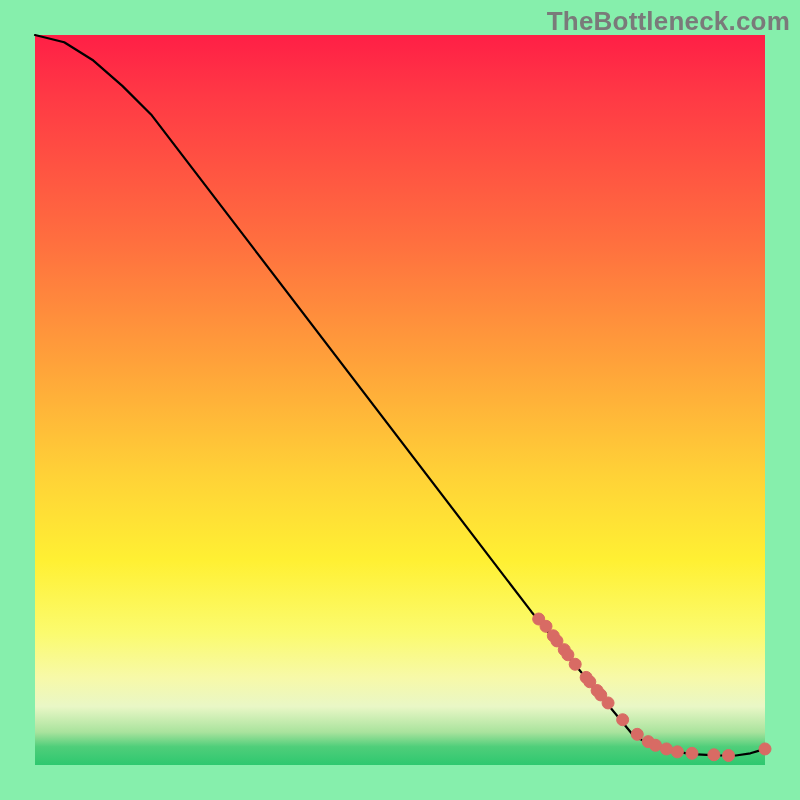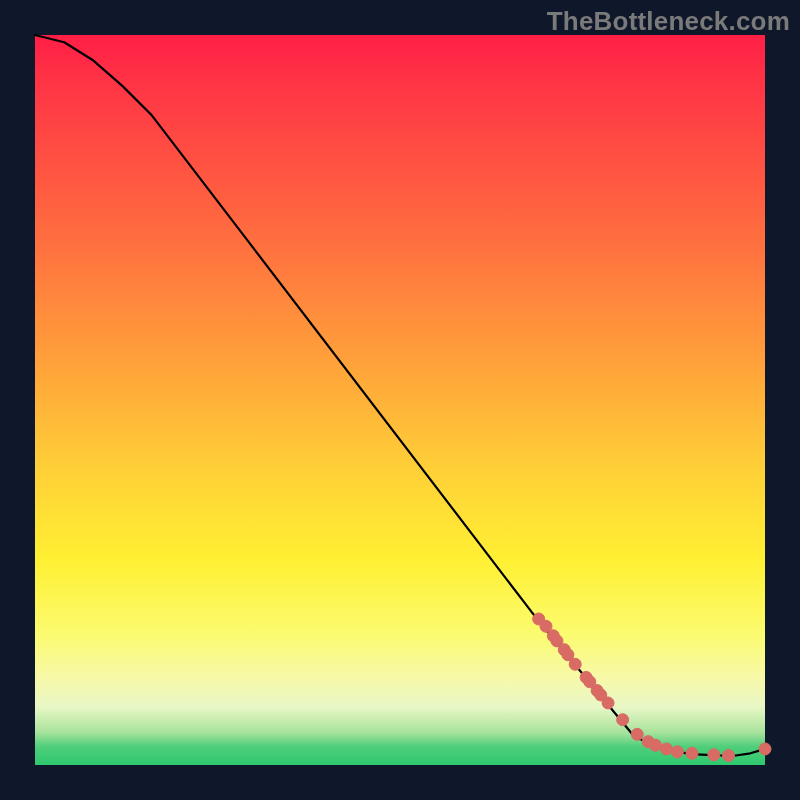--- a/index.html
+++ b/index.html
@@ -8,21 +8,21 @@
     width: 800px;
     height: 800px;
     background: #000;
     overflow: hidden;
     font-family: Arial, Helvetica, sans-serif;
   }
   .frame {
     position: relative;
     width: 800px;
     height: 800px;
-    background: #0f172a;
+    background: #86efac;
   }
   .plot {
     position: absolute;
     left: 35px;
     top: 35px;
     width: 730px;
     height: 730px;
     
     background: linear-gradient(
       to bottom,

